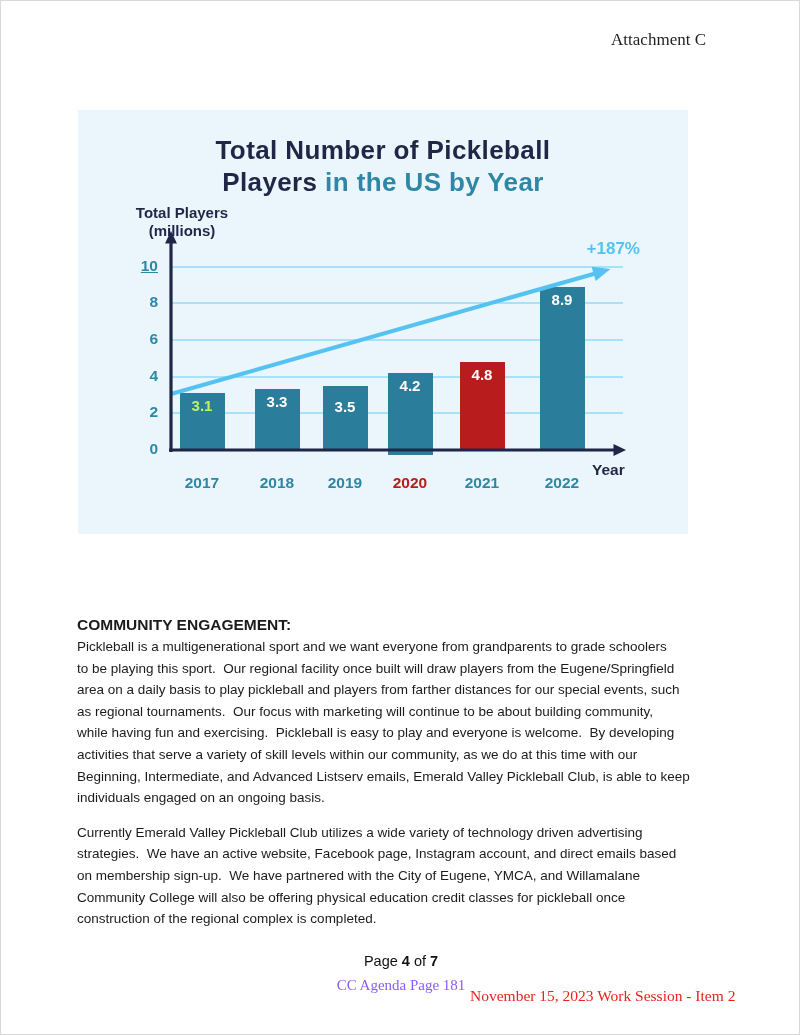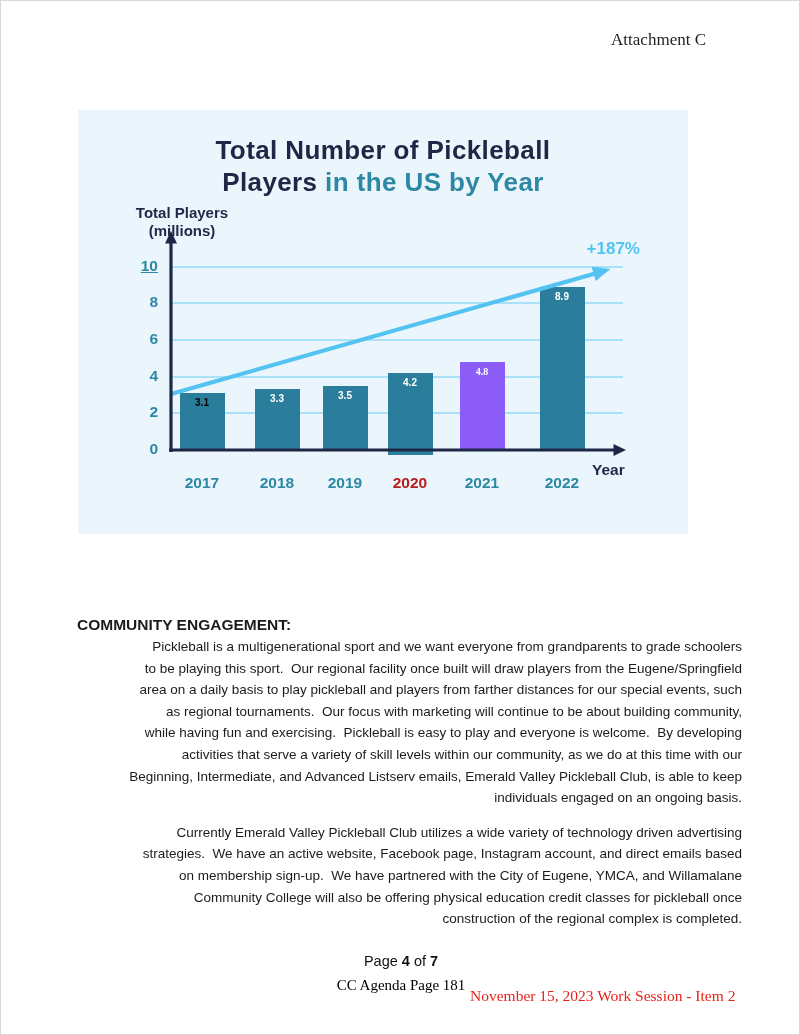--- a/index.html
+++ b/index.html
@@ -14,40 +14,40 @@
                font-size:26px;line-height:32px;letter-spacing:.4px;color:#1f2747;}
   .t-teal{color:#2e87a5;}
   .ylabel{position:absolute;left:28px;top:94px;width:152px;text-align:center;font-weight:bold;
           font-size:15px;line-height:18px;color:#1f2747;}
   .plot{position:absolute;inset:0;}
   .gridline{position:absolute;height:2px;background:#a9e2f8;z-index:1;}
   .ytick{position:absolute;left:44px;width:36px;text-align:right;font-weight:bold;
          font-size:15.5px;color:#2e87a5;z-index:2;}
   .bar{position:absolute;background:#2b7e9b;z-index:2;}
   .bar-label{position:absolute;left:0;top:4px;width:100%;text-align:center;color:#ffffff;
-             font-weight:bold;font-size:10px;}
+             font-weight:bold;font-size:15px;}
   .xtick{position:absolute;top:364px;width:64px;text-align:center;font-weight:bold;
          font-size:15.5px;color:#2e87a5;z-index:2;}
   .xlabel-year{position:absolute;left:514px;top:351px;width:60px;font-weight:bold;
                font-size:15.5px;color:#1f2747;z-index:2;}
   .annotation{position:absolute;left:478px;top:129px;width:84px;text-align:right;
               font-weight:bold;font-size:17px;color:#55c3f2;z-index:4;}
   .axes-svg{position:absolute;left:0;top:0;z-index:3;pointer-events:none;}
   
   .text-block{position:absolute;left:76px;top:613px;width:665px;color:#1b1b1b;}
   .heading{font-weight:bold;font-size:15.5px;line-height:22px;white-space:pre;}
   .para{margin:0;}
-  .para .text-line{font-size:13.5px;line-height:21.6px;white-space:pre;text-align:right;}
+  .para .text-line{font-size:13.5px;line-height:21.6px;white-space:pre;}
   .para-gap{height:13px;}
   
   .page-num{position:absolute;left:0;top:952px;width:800px;text-align:center;
             font-size:14.5px;color:#111;white-space:pre;}
   .page-num b{font-weight:bold;}
   .agenda{position:absolute;left:0;top:976px;width:800px;text-align:center;
-          font-family:"Liberation Serif",serif;font-size:15px;color:#000000;}
+          font-family:"Liberation Serif",serif;font-size:15px;color:#8b5cf6;}
   .session{position:absolute;left:469px;top:986px;font-family:"Liberation Serif",serif;
            font-size:15.5px;}
 </style>
 </head>
 <body>
 
 <div class="page">
 
   <div class="attachment">Attachment C</div>
 
@@ -68,36 +68,36 @@
         <div class="ytick" style="top: 293.3px; color: rgb(46, 135, 165);">2</div>
         <div class="gridline" style="left: 93px; top: 265.6px; width: 452px; background: rgb(169, 226, 248);"></div>
         <div class="ytick" style="top: 256.6px; color: rgb(46, 135, 165);">4</div>
         <div class="gridline" style="left: 93px; top: 228.9px; width: 452px; background: rgb(169, 226, 248);"></div>
         <div class="ytick" style="top: 219.9px; color: rgb(46, 135, 165);">6</div>
         <div class="gridline" style="left: 93px; top: 192.2px; width: 452px; background: rgb(169, 226, 248);"></div>
         <div class="ytick" style="top: 183.2px; color: rgb(46, 135, 165);">8</div>
         <div class="gridline" style="left: 93px; top: 155.5px; width: 452px; background: rgb(169, 226, 248);"></div>
         <div class="ytick" style="top: 146.5px; color: rgb(46, 135, 165); text-decoration: underline;">10</div>
         <div class="bar" style="left: 101.5px; top: 283.115px; width: 45px; height: 56.885px; background: rgb(43, 126, 155);">
-          <div class="bar-label" style="color: #000000;">3.1</div>
+          <div class="bar-label" style="color: #bef264;">3.1</div>
         </div>
         <div class="xtick" style="left: 92px; color: rgb(46, 135, 165);">2017</div>
         <div class="bar" style="left: 176.5px; top: 279.445px; width: 45px; height: 62px; background: rgb(43, 126, 155);">
           <div class="bar-label" style="color: rgb(255, 255, 255);">3.3</div>
         </div>
         <div class="xtick" style="left: 167px; color: rgb(46, 135, 165);">2018</div>
         <div class="bar" style="left: 244.5px; top: 275.775px; width: 45px; height: 64.225px; background: rgb(43, 126, 155);">
-          <div class="bar-label" style="color: rgb(255, 255, 255);">3.5</div>
+          <div class="bar-label" style="color: rgb(255, 255, 255); margin-top: 8px;">3.5</div>
         </div>
         <div class="xtick" style="left: 235px; color: rgb(46, 135, 165);">2019</div>
         <div class="bar" style="left: 309.5px; top: 262.93px; width: 45px; height: 82px; background: rgb(43, 126, 155);">
           <div class="bar-label" style="color: rgb(255, 255, 255);">4.2</div>
         </div>
         <div class="xtick" style="left: 300px; color: #b91c1c;">2020</div>
-        <div class="bar" style="left: 381.5px; top: 251.92px; width: 45px; height: 88.08px; background: #8b5cf6; font-family: Liberation Serif, serif;">
+        <div class="bar" style="left: 381.5px; top: 251.92px; width: 45px; height: 88.08px; background: #b91c1c;">
           <div class="bar-label" style="color: rgb(255, 255, 255);">4.8</div>
         </div>
         <div class="xtick" style="left: 372px; color: rgb(46, 135, 165);">2021</div>
         <div class="bar" style="left: 461.5px; top: 176.685px; width: 45px; height: 163.315px; background: rgb(43, 126, 155);">
           <div class="bar-label" style="color: rgb(255, 255, 255);">8.9</div>
         </div>
         <div class="xtick" style="left: 452px; color: rgb(46, 135, 165);">2022</div>
       </div>
 
     <svg class="axes-svg" width="610" height="424" viewBox="0 0 610 424">

